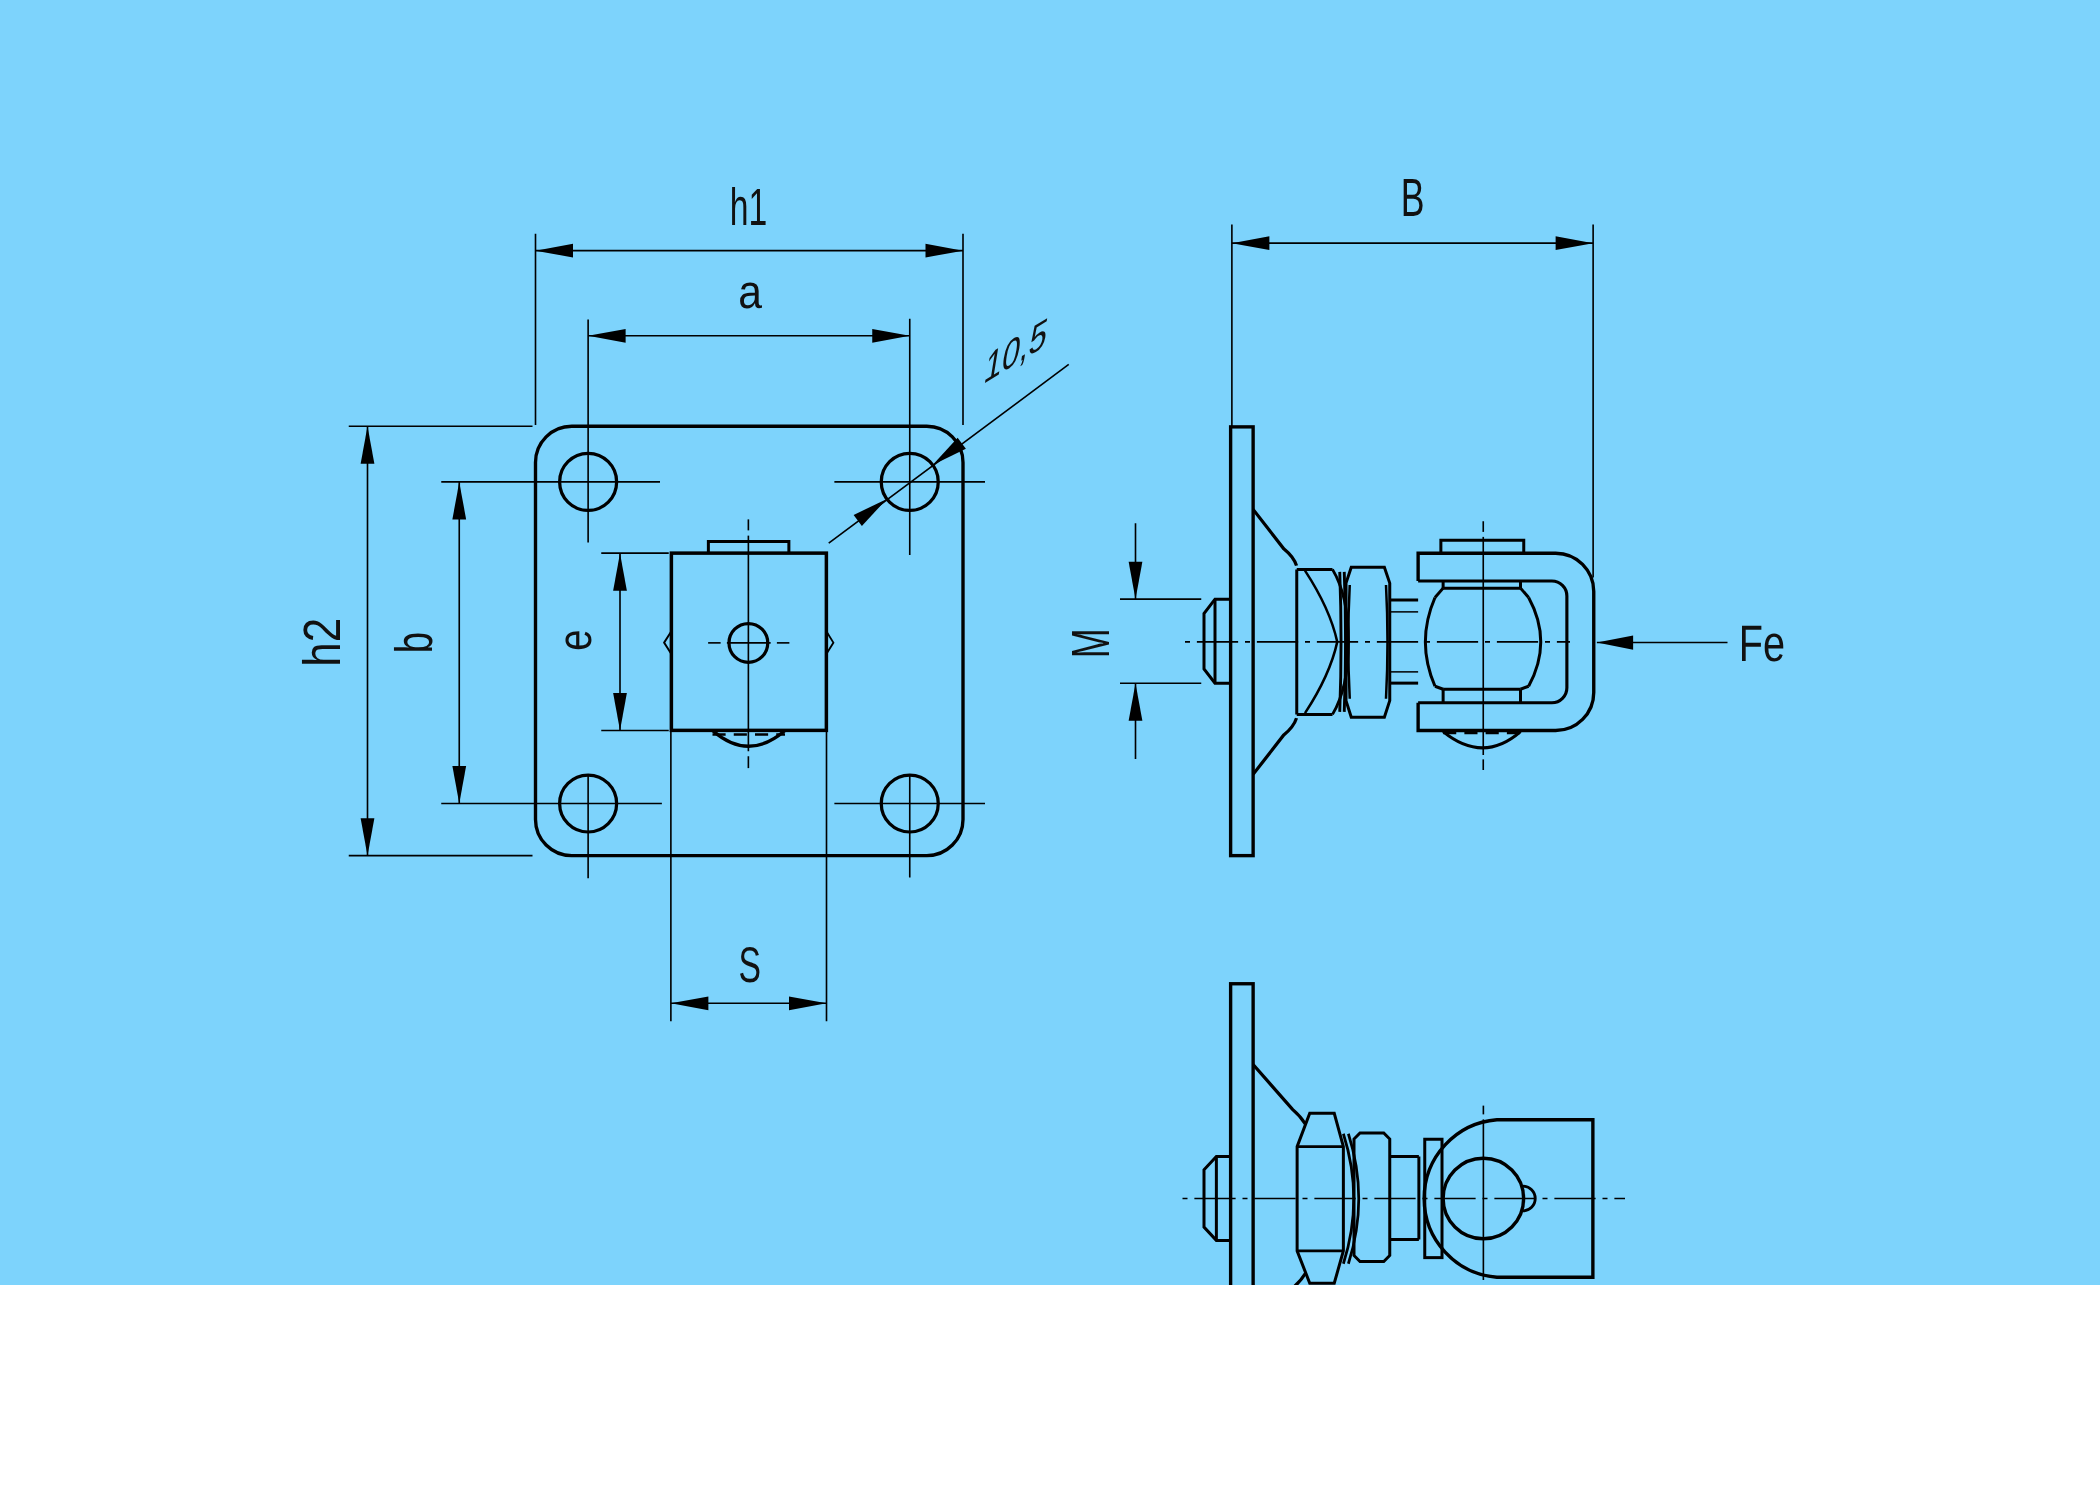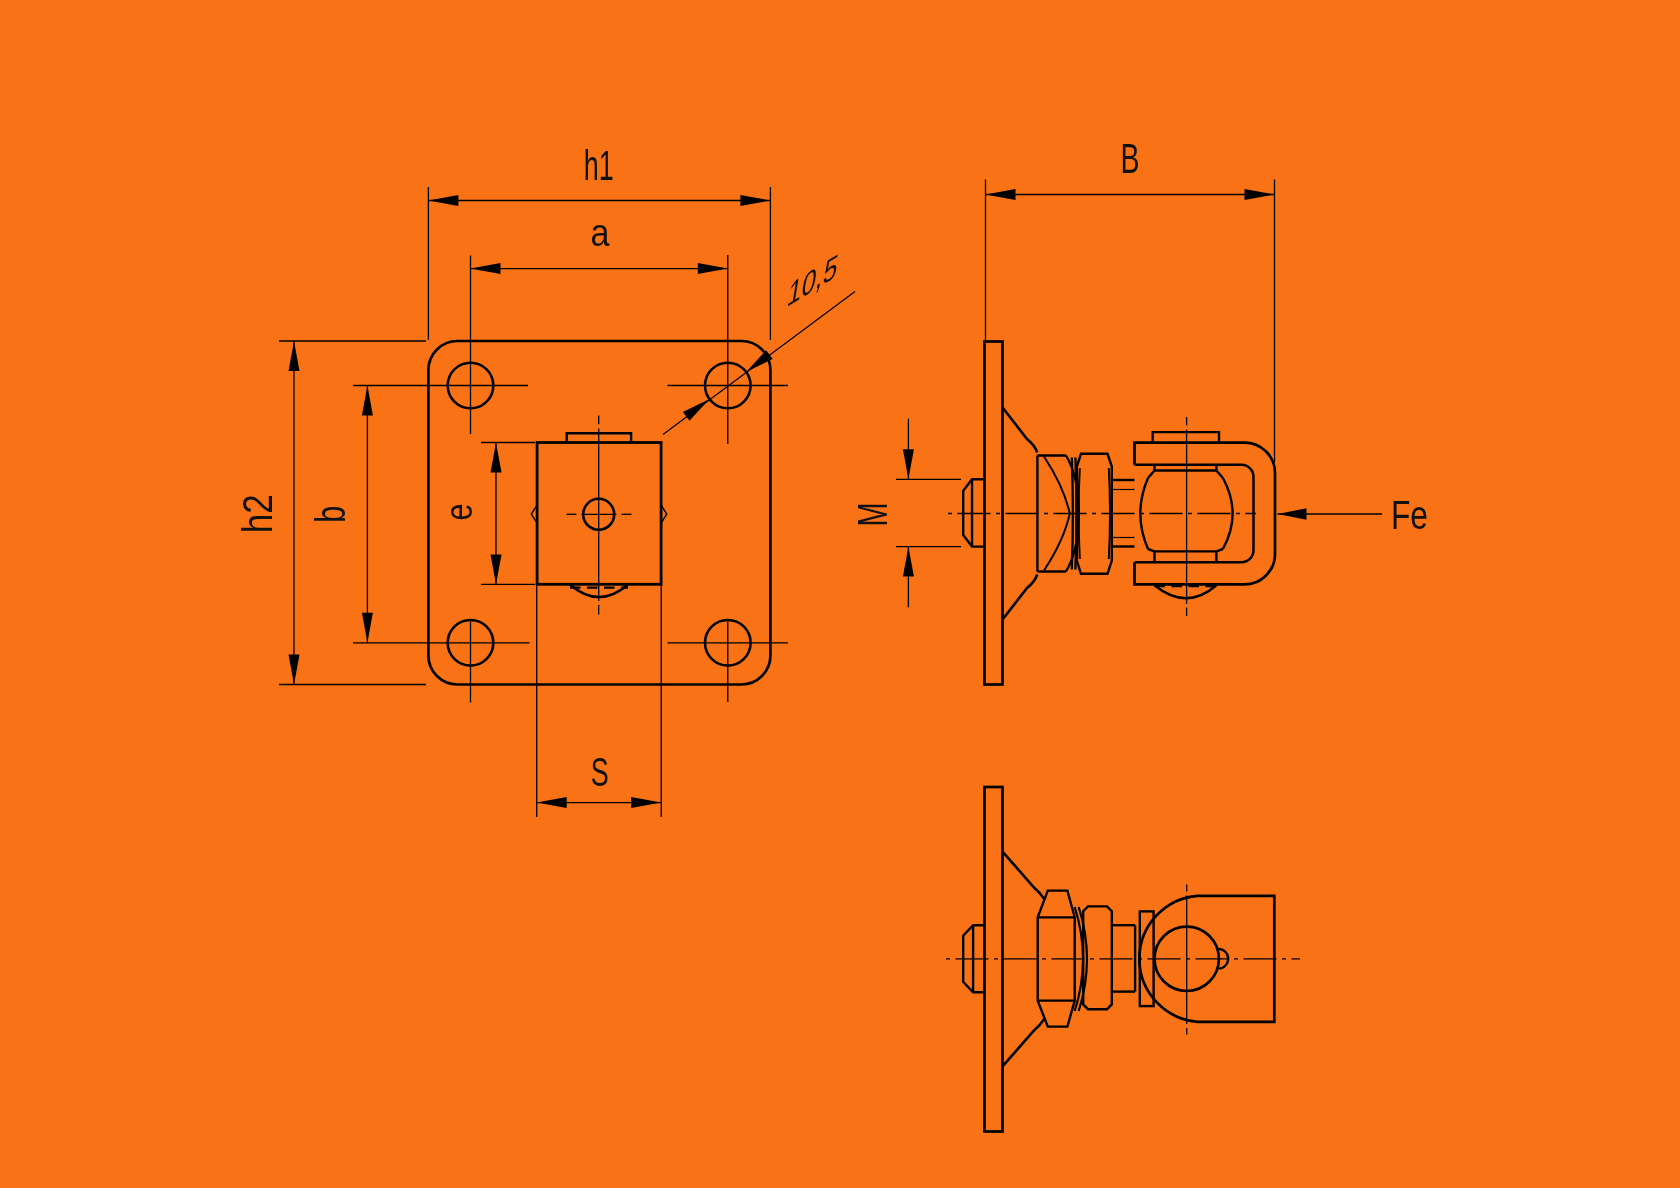--- a/index.html
+++ b/index.html
@@ -1,16 +1,16 @@
 <!DOCTYPE html>
 <html><head>
 <meta charset="utf-8">
 <style>
   html,body{margin:0;padding:0;background:#fff;}
-  #page{width:1680px;height:1188px;position:relative;background:#f97316;overflow:hidden;}
+  #page{width:1680px;height:1028px;position:relative;background:#7dd3fc;overflow:hidden;}
   svg{position:absolute;top:0;left:0;}
   text{font-family:"Liberation Sans",sans-serif;fill:#111;}
 </style>
 </head>
 <body>
 <div id="page">
 <svg width="1680" height="1188" viewBox="0 0 1680 1188">
 <g fill="none" stroke="#000">
 
 <rect x="428.4" y="341" width="342" height="343.5" rx="29" ry="29" stroke-width="2.7"></rect>

